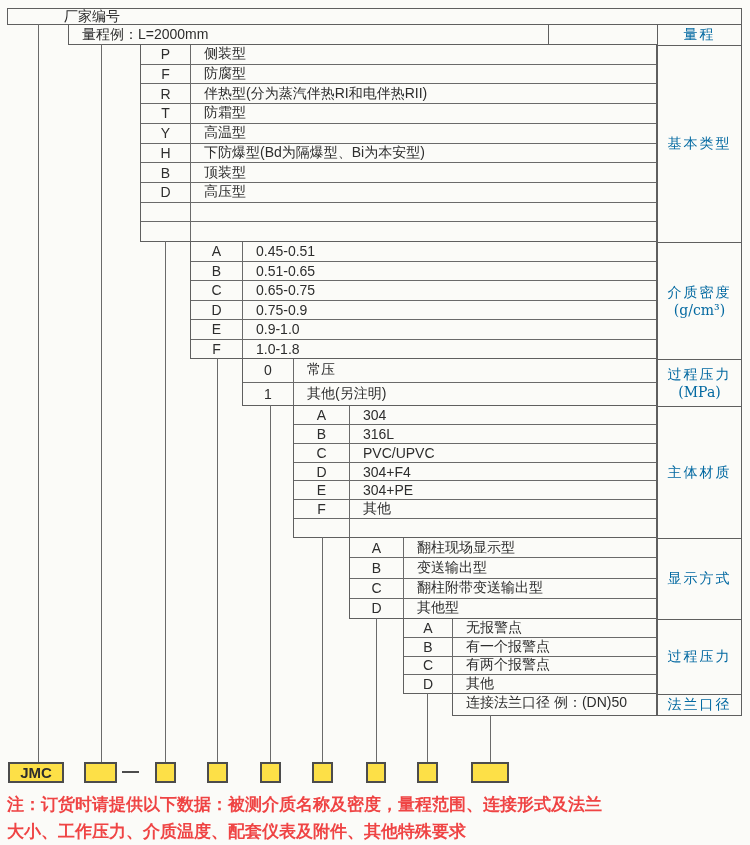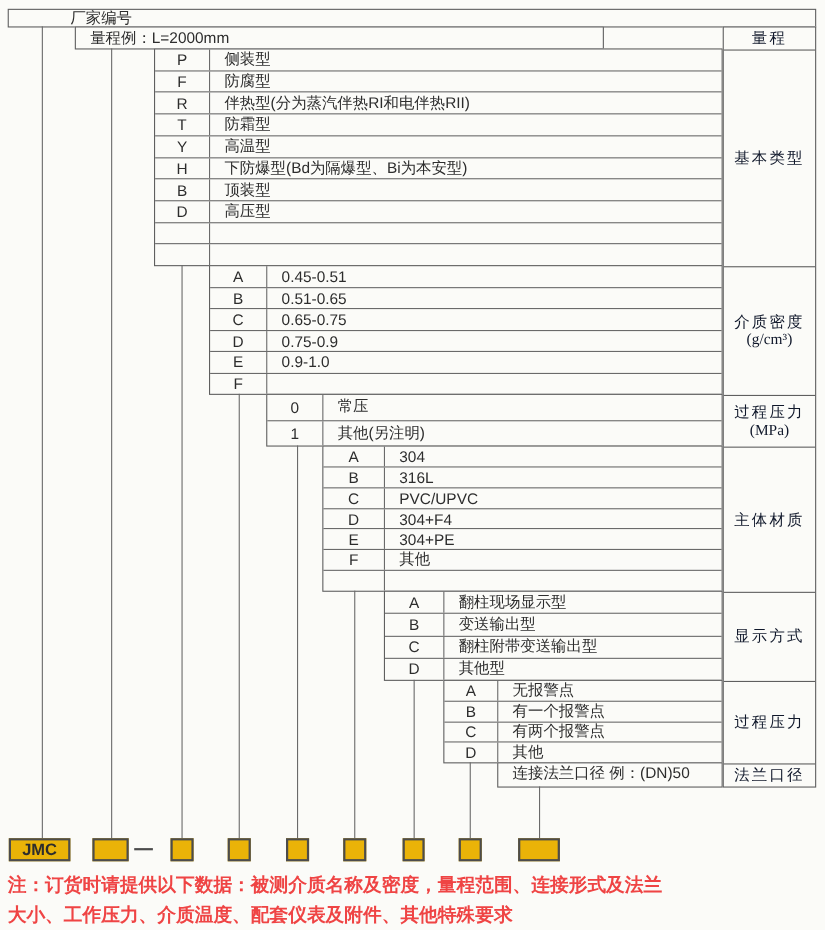--- a/index.html
+++ b/index.html
@@ -6,23 +6,23 @@
   #stage{position:relative;width:750px;height:845px;background:#fbfbf8;
          font-family:"Liberation Sans",sans-serif;color:#2d2d2d;font-size:14px;}
   .box{position:absolute;border:1px solid #5f5f5f;box-sizing:border-box;background:#fbfbf8;}
   
   #factory-row{left:7px;top:8px;width:735px;height:17px;display:flex;align-items:center;padding-left:56px;}
   #range-row{left:68px;top:24px;width:481px;height:21px;display:flex;align-items:center;padding-left:13px;}
   
   #side-col{left:657px;top:24px;width:85px;height:692px;display:flex;flex-direction:column;}
   .side-cell{flex:0 0 auto;display:flex;flex-direction:column;align-items:center;justify-content:center;
              border-top:1px solid #5f5f5f;box-sizing:border-box;
-             font-family:"DejaVu Serif","Liberation Serif",serif;letter-spacing:2px;color:#0f172a;}
+             font-family:"DejaVu Serif","Liberation Serif",serif;letter-spacing:2px;color:#0369a1;}
   .side-cell:first-child{border-top:none;}
-  .side-sub{letter-spacing:0;font-family:Liberation Serif, serif;}
+  .side-sub{letter-spacing:0;}
   
   .ttable{position:absolute;border:1px solid #5f5f5f;box-sizing:border-box;display:flex;flex-direction:column;background:#fbfbf8;}
   .trow{flex:1;display:flex;border-top:1px solid #6a6a6a;min-height:0;}
   .trow:first-child{border-top:none;}
   .tcode{flex:0 0 var(--codew);display:flex;align-items:center;justify-content:center;border-right:1px solid #6a6a6a;box-sizing:border-box;}
   .tdesc{flex:1;display:flex;align-items:center;padding-left:13px;}
   #t-basic   {left:140px;top:44px;width:517px;height:198px;--codew:50px;}
   #t-density {left:190px;top:241px;width:467px;height:118px;--codew:52px;}
   #t-pressure{left:242px;top:358px;width:415px;height:48px;--codew:51px;}
   #t-material{left:293px;top:405px;width:364px;height:133px;--codew:56px;}
@@ -34,21 +34,21 @@
   #L1{left:38px;top:24px;height:738px;}
   #L2{left:101px;top:44px;height:718px;}
   #L3{left:165px;top:241px;height:521px;}
   #L4{left:217px;top:358px;height:404px;}
   #L5{left:270px;top:405px;height:357px;}
   #L6{left:322px;top:537px;height:225px;}
   #L7{left:376px;top:618px;height:144px;}
   #L8{left:427px;top:693px;height:69px;}
   #L9{left:490px;top:715px;height:47px;}
   
-  .cbox{position:absolute;top:762px;height:21px;border:2px solid #4c4c4c;box-sizing:border-box;background:#eab308;
+  .cbox{position:absolute;top:762px;height:21px;border:2px solid #4c4c4c;box-sizing:border-box;background:#fde047;
         display:flex;align-items:center;justify-content:center;font-weight:bold;font-size:15px;}
   #bx-jmc{left:8px;width:56px;}
   #bx-range{left:84px;width:33px;}
   #dash{position:absolute;left:122px;top:771px;width:17px;height:2px;background:#4c4c4c;}
   #bx-basic{left:155px;width:21px;}
   #bx-density{left:207px;width:21px;}
   #bx-pressure{left:260px;width:21px;}
   #bx-material{left:312px;width:21px;}
   #bx-display{left:366px;width:20px;}
   #bx-alarm{left:417px;width:21px;}
@@ -156,20 +156,21 @@
       <div class="trow">
         <div class="tcode">D</div>
         <div class="tdesc">0.75-0.9</div>
       </div>
       <div class="trow">
         <div class="tcode">E</div>
         <div class="tdesc">0.9-1.0</div>
       </div>
       <div class="trow">
         <div class="tcode">F</div>
+        <div class="tdesc">1.0-1.8</div>
       </div>
     </div>
   <div class="ttable" id="t-pressure">
       <div class="trow">
         <div class="tcode">0</div>
         <div class="tdesc">常压</div>
       </div>
       <div class="trow">
         <div class="tcode">1</div>
         <div class="tdesc">其他(另注明)</div>

